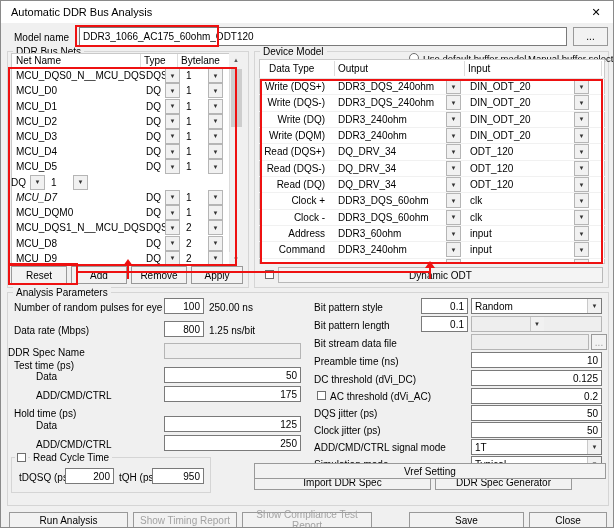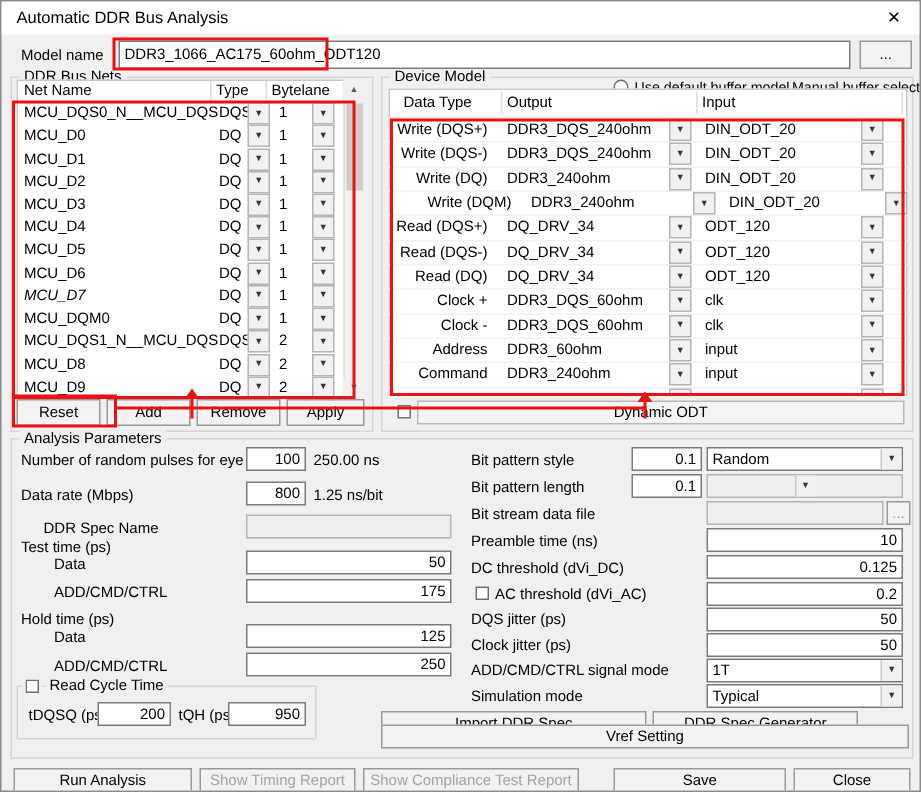--- a/index.html
+++ b/index.html
@@ -126,21 +126,20 @@
 
     <div class="net-row">
       <span style="width:130px;padding-left:5px;white-space:nowrap;overflow:hidden;">MCU_D5</span>
       <span style="width:19px;">DQ</span>
       <span class="ddbox">▼</span>
       <span style="width:22px;padding-left:6px;">1</span>
       <span class="ddbox">▼</span>
     </div>
 
     <div class="net-row">
-      <span style="width:130px;padding-left:5px;white-space:nowrap;overflow:hidden;">MCU_D6</span>
       <span style="width:19px;">DQ</span>
       <span class="ddbox">▼</span>
       <span style="width:22px;padding-left:6px;">1</span>
       <span class="ddbox">▼</span>
     </div>
 
     <div class="net-row">
       <span style="width:130px;padding-left:5px;white-space:nowrap;overflow:hidden;font-style:italic;">MCU_D7</span>
       <span style="width:19px;">DQ</span>
       <span class="ddbox">▼</span>
@@ -227,21 +226,21 @@
 
     <div class="dev-row">
       <span style="width:66px;text-align:right;white-space:nowrap;">Write (DQ)</span>
       <span style="width:108px;padding-left:13px;white-space:nowrap;overflow:hidden;">DDR3_240ohm</span>
       <span class="ddbox">▼</span>
       <span style="width:104px;padding-left:9px;white-space:nowrap;overflow:hidden;">DIN_ODT_20</span>
       <span class="ddbox">▼</span>
     </div>
 
     <div class="dev-row">
-      <span style="width:66px;text-align:right;white-space:nowrap;margin-left:16px;">Write (DQM)</span>
+      <span style="width:66px;text-align:right;white-space:nowrap;">Write (DQM)</span>
       <span style="width:108px;padding-left:13px;white-space:nowrap;overflow:hidden;">DDR3_240ohm</span>
       <span class="ddbox">▼</span>
       <span style="width:104px;padding-left:9px;white-space:nowrap;overflow:hidden;">DIN_ODT_20</span>
       <span class="ddbox">▼</span>
     </div>
 
     <div class="dev-row">
       <span style="width:66px;text-align:right;white-space:nowrap;">Read (DQS+)</span>
       <span style="width:108px;padding-left:13px;white-space:nowrap;overflow:hidden;">DQ_DRV_34</span>
       <span class="ddbox">▼</span>
@@ -315,21 +314,21 @@
   <div class="abs grouplabel" style="left:12px;top:286px;">Analysis Parameters</div>
 
   <div class="abs lbl" style="left:13px;top:301px;">Number of random pulses for eye diagram</div>
   <input class="abs field num" style="left: 163px; top: 297px; width: 40px; height: 16px;" value="100">
   <div class="abs lbl" style="left:208px;top:301px;">250.00 ns</div>
 
   <div class="abs lbl" style="left:13px;top:324px;">Data rate (Mbps)</div>
   <input class="abs field num" style="left: 163px; top: 320px; width: 40px; height: 16px;" value="800">
   <div class="abs lbl" style="left:208px;top:324px;">1.25 ns/bit</div>
 
-  <div class="abs lbl" style="left:28px;top:346px;">DDR Spec Name</div>
+  <div class="abs lbl" style="left:7px;top:346px;">DDR Spec Name</div>
   <input class="abs field dis" style="left: 163px; top: 342px; width: 137px; height: 16px;" value="">
 
   <div class="abs lbl" style="left:13px;top:359px;">Test time (ps)</div>
   <div class="abs lbl" style="left:35px;top:370px;">Data</div>
   <input class="abs field num" style="left: 163px; top: 366px; width: 137px; height: 16px;" value="50">
   <div class="abs lbl" style="left:35px;top:389px;">ADD/CMD/CTRL</div>
   <input class="abs field num" style="left: 163px; top: 385px; width: 137px; height: 16px;" value="175">
 
   <div class="abs lbl" style="left:13px;top:407px;">Hold time (ps)</div>
   <div class="abs lbl" style="left:35px;top:419px;">Data</div>
@@ -386,25 +385,25 @@
   </div>
 
   <div class="abs lbl" style="left:313px;top:458px;">Simulation mode</div>
   <div class="abs combo" style="left:470px;top:455px;width:131px;height:16px;">
     <span class="val">Typical</span>
     <span class="dd">▼</span>
   </div>
 
   <div class="abs btn" style="left:253px;top:473px;width:177px;height:16px;">Import DDR Spec</div>
   <div class="abs btn" style="left:434px;top:473px;width:137px;height:16px;">DDR Spec Generator</div>
-  <div class="abs btn" style="left:253px;top:482px;width:352px;height:16px;">Vref Setting</div>
+  <div class="abs btn" style="left:253px;top:462px;width:352px;height:16px;">Vref Setting</div>
 
   <div class="abs btn" style="left:8px;top:511px;width:119px;height:16px;">Run Analysis</div>
   <div class="abs btn disabled" style="left:132px;top:511px;width:104px;height:16px;">Show Timing Report</div>
-  <div class="abs btn disabled" style="left:241px;top:511px;width:144px;height:16px;">Show Compliance Test Report</div>
+  <div class="abs btn disabled" style="left:241px;top:511px;width:130px;height:16px;">Show Compliance Test Report</div>
   <div class="abs btn" style="left:408px;top:511px;width:115px;height:16px;">Save</div>
   <div class="abs btn" style="left:528px;top:511px;width:78px;height:16px;">Close</div>
 
   <div class="abs ann" style="left:74px;top:24px;width:144px;height:22px;"></div>
   <div class="abs ann" style="left:7px;top:66px;width:229px;height:199px;"></div>
   <div class="abs ann" style="left:7px;top:262px;width:70px;height:22px;"></div>
   <div class="abs ann" style="left:259px;top:78px;width:343px;height:185px;"></div>
   <div class="abs annline" style="left:77px;top:270px;width:353px;height:2px;"></div>
   <div class="abs annline" style="left:126px;top:264px;width:2px;height:14px;"></div>
   <div class="abs annhead" style="left:122px;top:258px;"></div>

